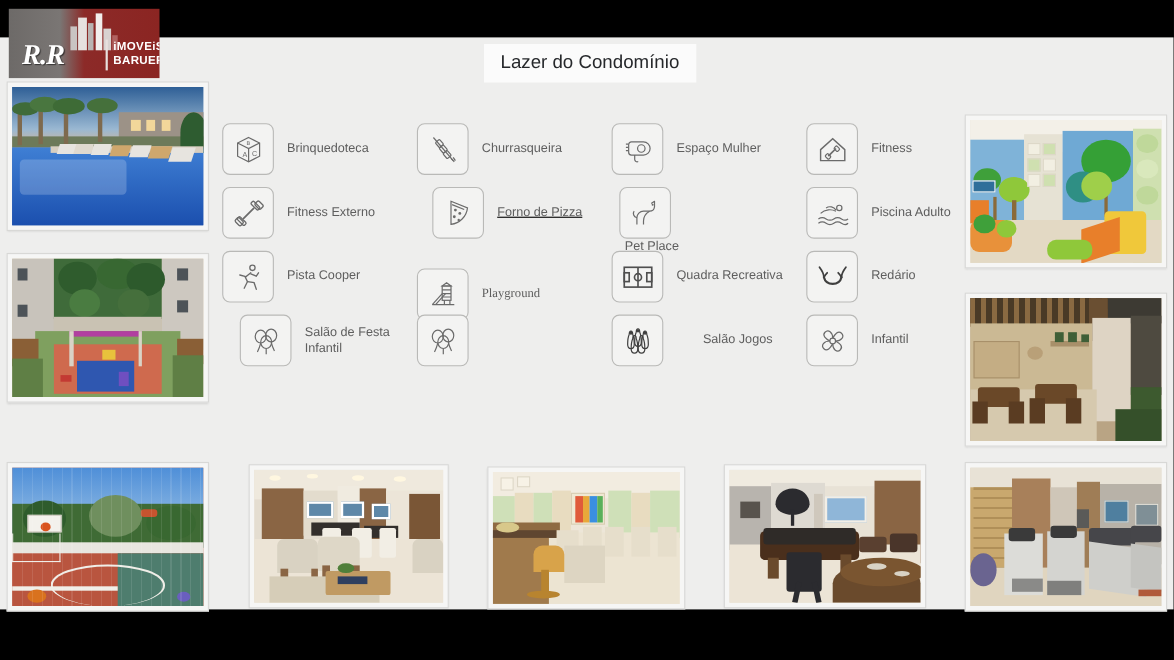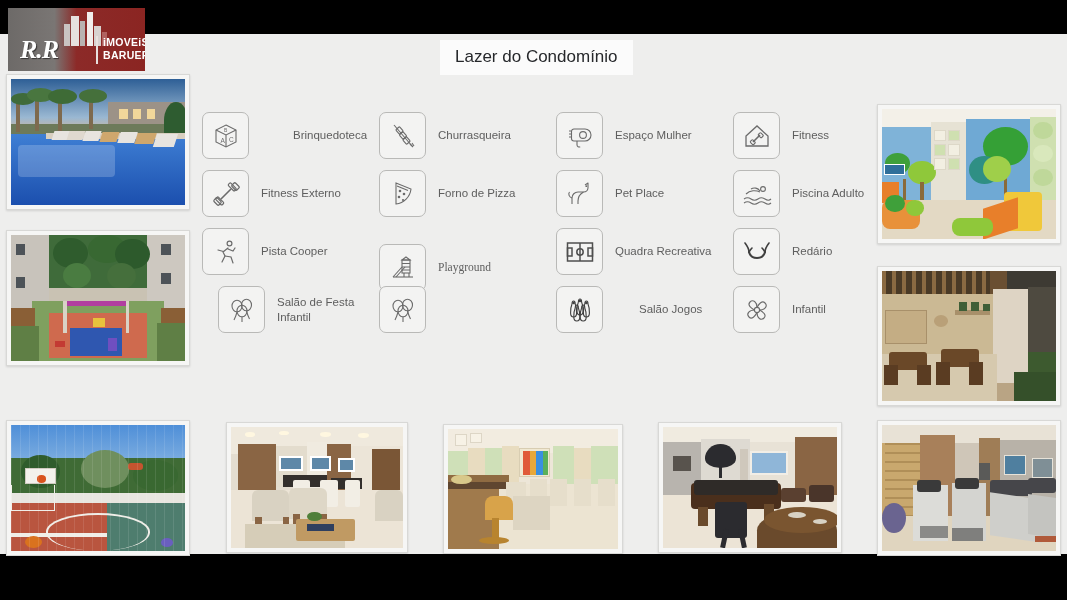--- a/index.html
+++ b/index.html
@@ -384,21 +384,21 @@
         <div style="left:30%;top:62%;width:18%;height:30%;background:#2b2b2f;border-radius:3px;"></div>
         <div style="left:34%;top:84%;width:3%;height:16%;background:#2b2b2f;transform:rotate(12deg);"></div>
         <div style="left:44%;top:84%;width:3%;height:16%;background:#2b2b2f;transform:rotate(-12deg);"></div>
         <div style="left:68%;top:50%;width:14%;height:12%;background:#5a4030;border-radius:3px;"></div>
         <div style="left:84%;top:48%;width:14%;height:14%;background:#4a352a;border-radius:3px;"></div>
       </div>
     </div>
 
     <div id="grid">
 
-      <div class="cell" style="left:0px;   top:0px;gap:32px;">
+      <div class="cell" style="left:0px;   top:0px;">
         <div class="iconbox">
           <svg width="28" height="28" viewBox="0 0 28 28" fill="none" stroke="#6b6b6b" stroke-width="1.1">
             <path d="M14 3 L24 8 L24 20 L14 25 L4 20 L4 8 Z"></path>
             <path d="M4 8 L14 13 L24 8 M14 13 L14 25"></path>
             <text x="8.5" y="21" font-size="6.5" fill="#6b6b6b" stroke="none" font-family="Liberation Sans, sans-serif">A</text>
             <text x="17" y="20" font-size="6.5" fill="#6b6b6b" stroke="none" font-family="Liberation Sans, sans-serif">C</text>
             <text x="12" y="10" font-size="5" fill="#6b6b6b" stroke="none" font-family="Liberation Sans, sans-serif">B</text>
           </svg>
         </div>
         <div class="lbl">Brinquedoteca</div>
@@ -449,35 +449,35 @@
             <path d="M9 19 L19 9" stroke-width="1.6"></path>
             <rect x="3" y="18" width="5" height="7" rx="1.4" transform="rotate(-45 5.5 21.5)"></rect>
             <rect x="6" y="16.5" width="3.5" height="9" rx="1.2" transform="rotate(-45 7.7 21)"></rect>
             <rect x="18.5" y="2.5" width="3.5" height="9" rx="1.2" transform="rotate(-45 20.2 7)"></rect>
             <rect x="21" y="3" width="5" height="7" rx="1.4" transform="rotate(-45 23.5 6.5)"></rect>
           </svg>
         </div>
         <div class="lbl">Fitness Externo</div>
       </div>
 
-      <div class="cell" style="left:177px; top:58px;">
+      <div class="cell" style="left:191px; top:58px;text-decoration:underline;">
         <div class="iconbox">
           <svg width="28" height="28" viewBox="0 0 28 28" fill="none" stroke="#6b6b6b" stroke-width="1.1">
             <path d="M7 3 L22 9 A17 17 0 0 1 7 24 Z"></path>
             <path d="M8 6 L19 10.5"></path>
             <circle cx="11" cy="11" r="1.3" fill="#6b6b6b" stroke="none"></circle>
             <circle cx="15" cy="14" r="1.3" fill="#6b6b6b" stroke="none"></circle>
             <circle cx="10" cy="17" r="1.3" fill="#6b6b6b" stroke="none"></circle>
             <circle cx="14" cy="20" r="1.1" fill="#6b6b6b" stroke="none"></circle>
           </svg>
         </div>
         <div class="lbl">Forno de Pizza</div>
       </div>
 
-      <div class="cell" style="left:354px; top:58px;">
+      <div class="cell" style="left:354px; top:58px;flex-direction:column;">
         <div class="iconbox">
           <svg width="28" height="28" viewBox="0 0 28 28" fill="none" stroke="#6b6b6b" stroke-width="1.1" stroke-linejoin="round">
             <path d="M19 5 L22 3 L22 8 A4.5 4.5 0 0 1 17.5 12 L12 12 A6 6 0 0 0 6 18 L6 24"></path>
             <path d="M17.5 12 C14 14 12 17 12 21 L12 24"></path>
             <path d="M6 18 C3 17 2 14 3.5 12"></path>
             <circle cx="20.3" cy="6.2" r="0.9" fill="#6b6b6b" stroke="none"></circle>
           </svg>
         </div>
         <div class="lbl">Pet Place</div>
       </div>

